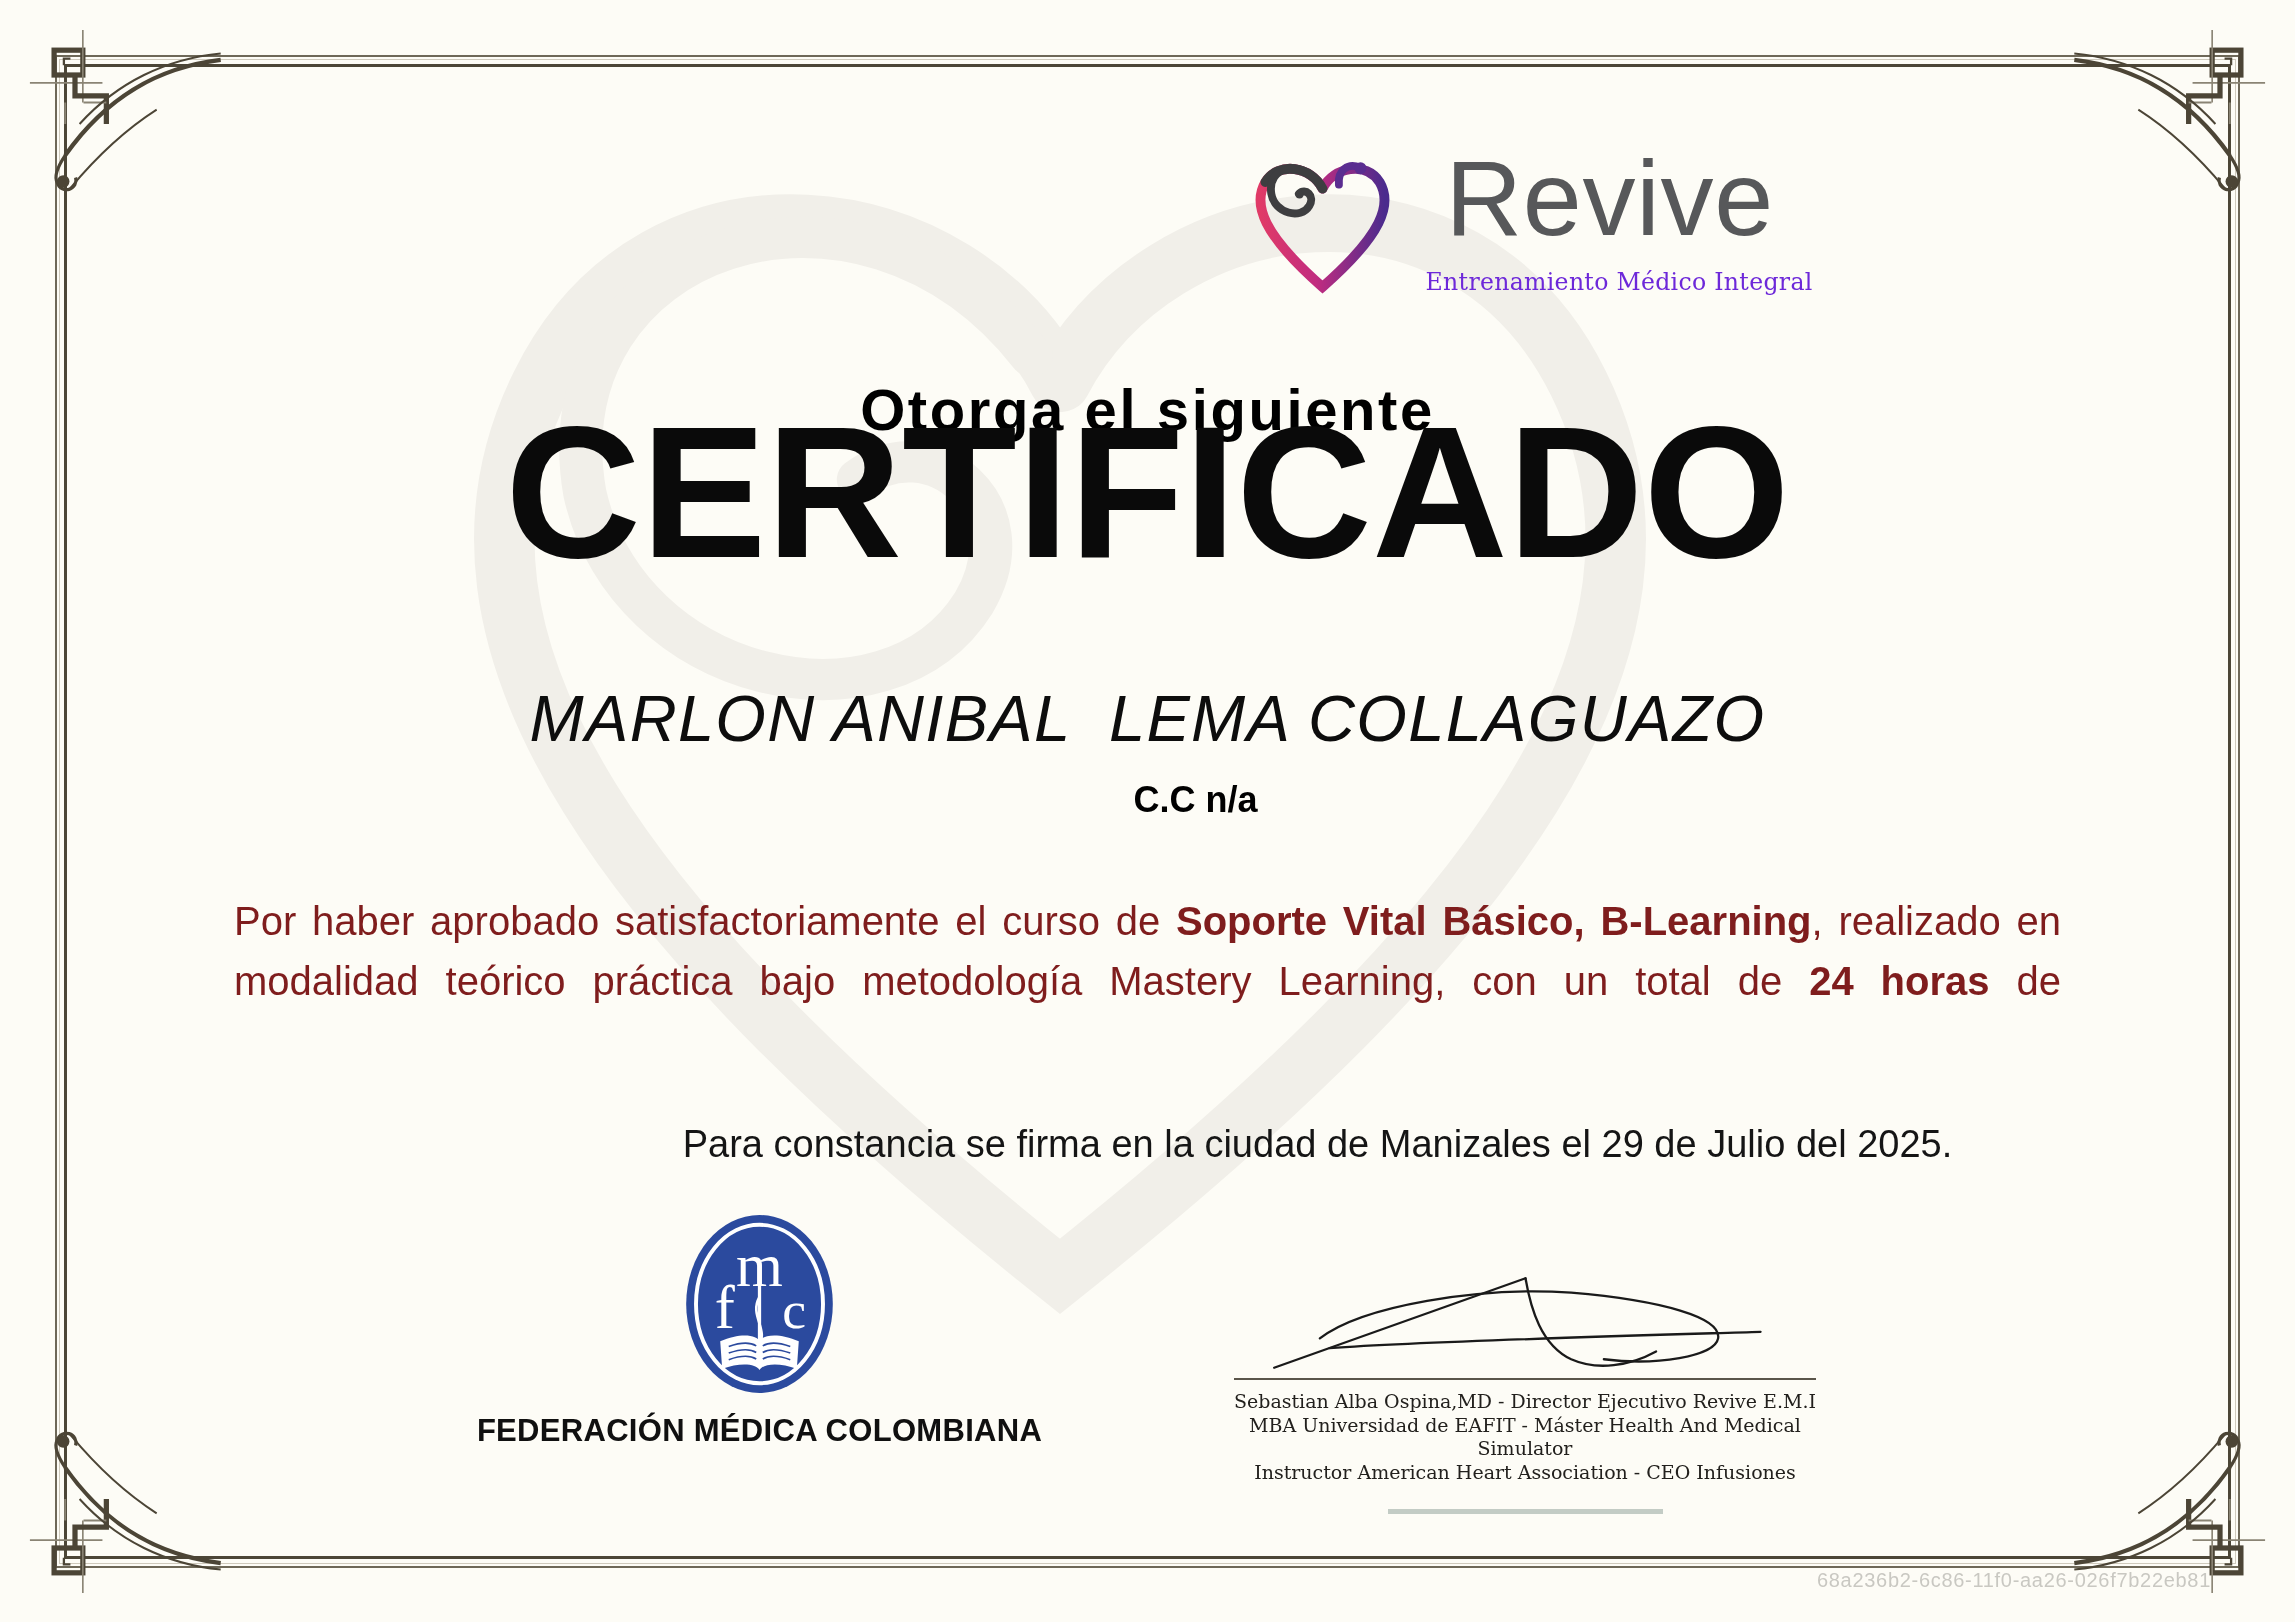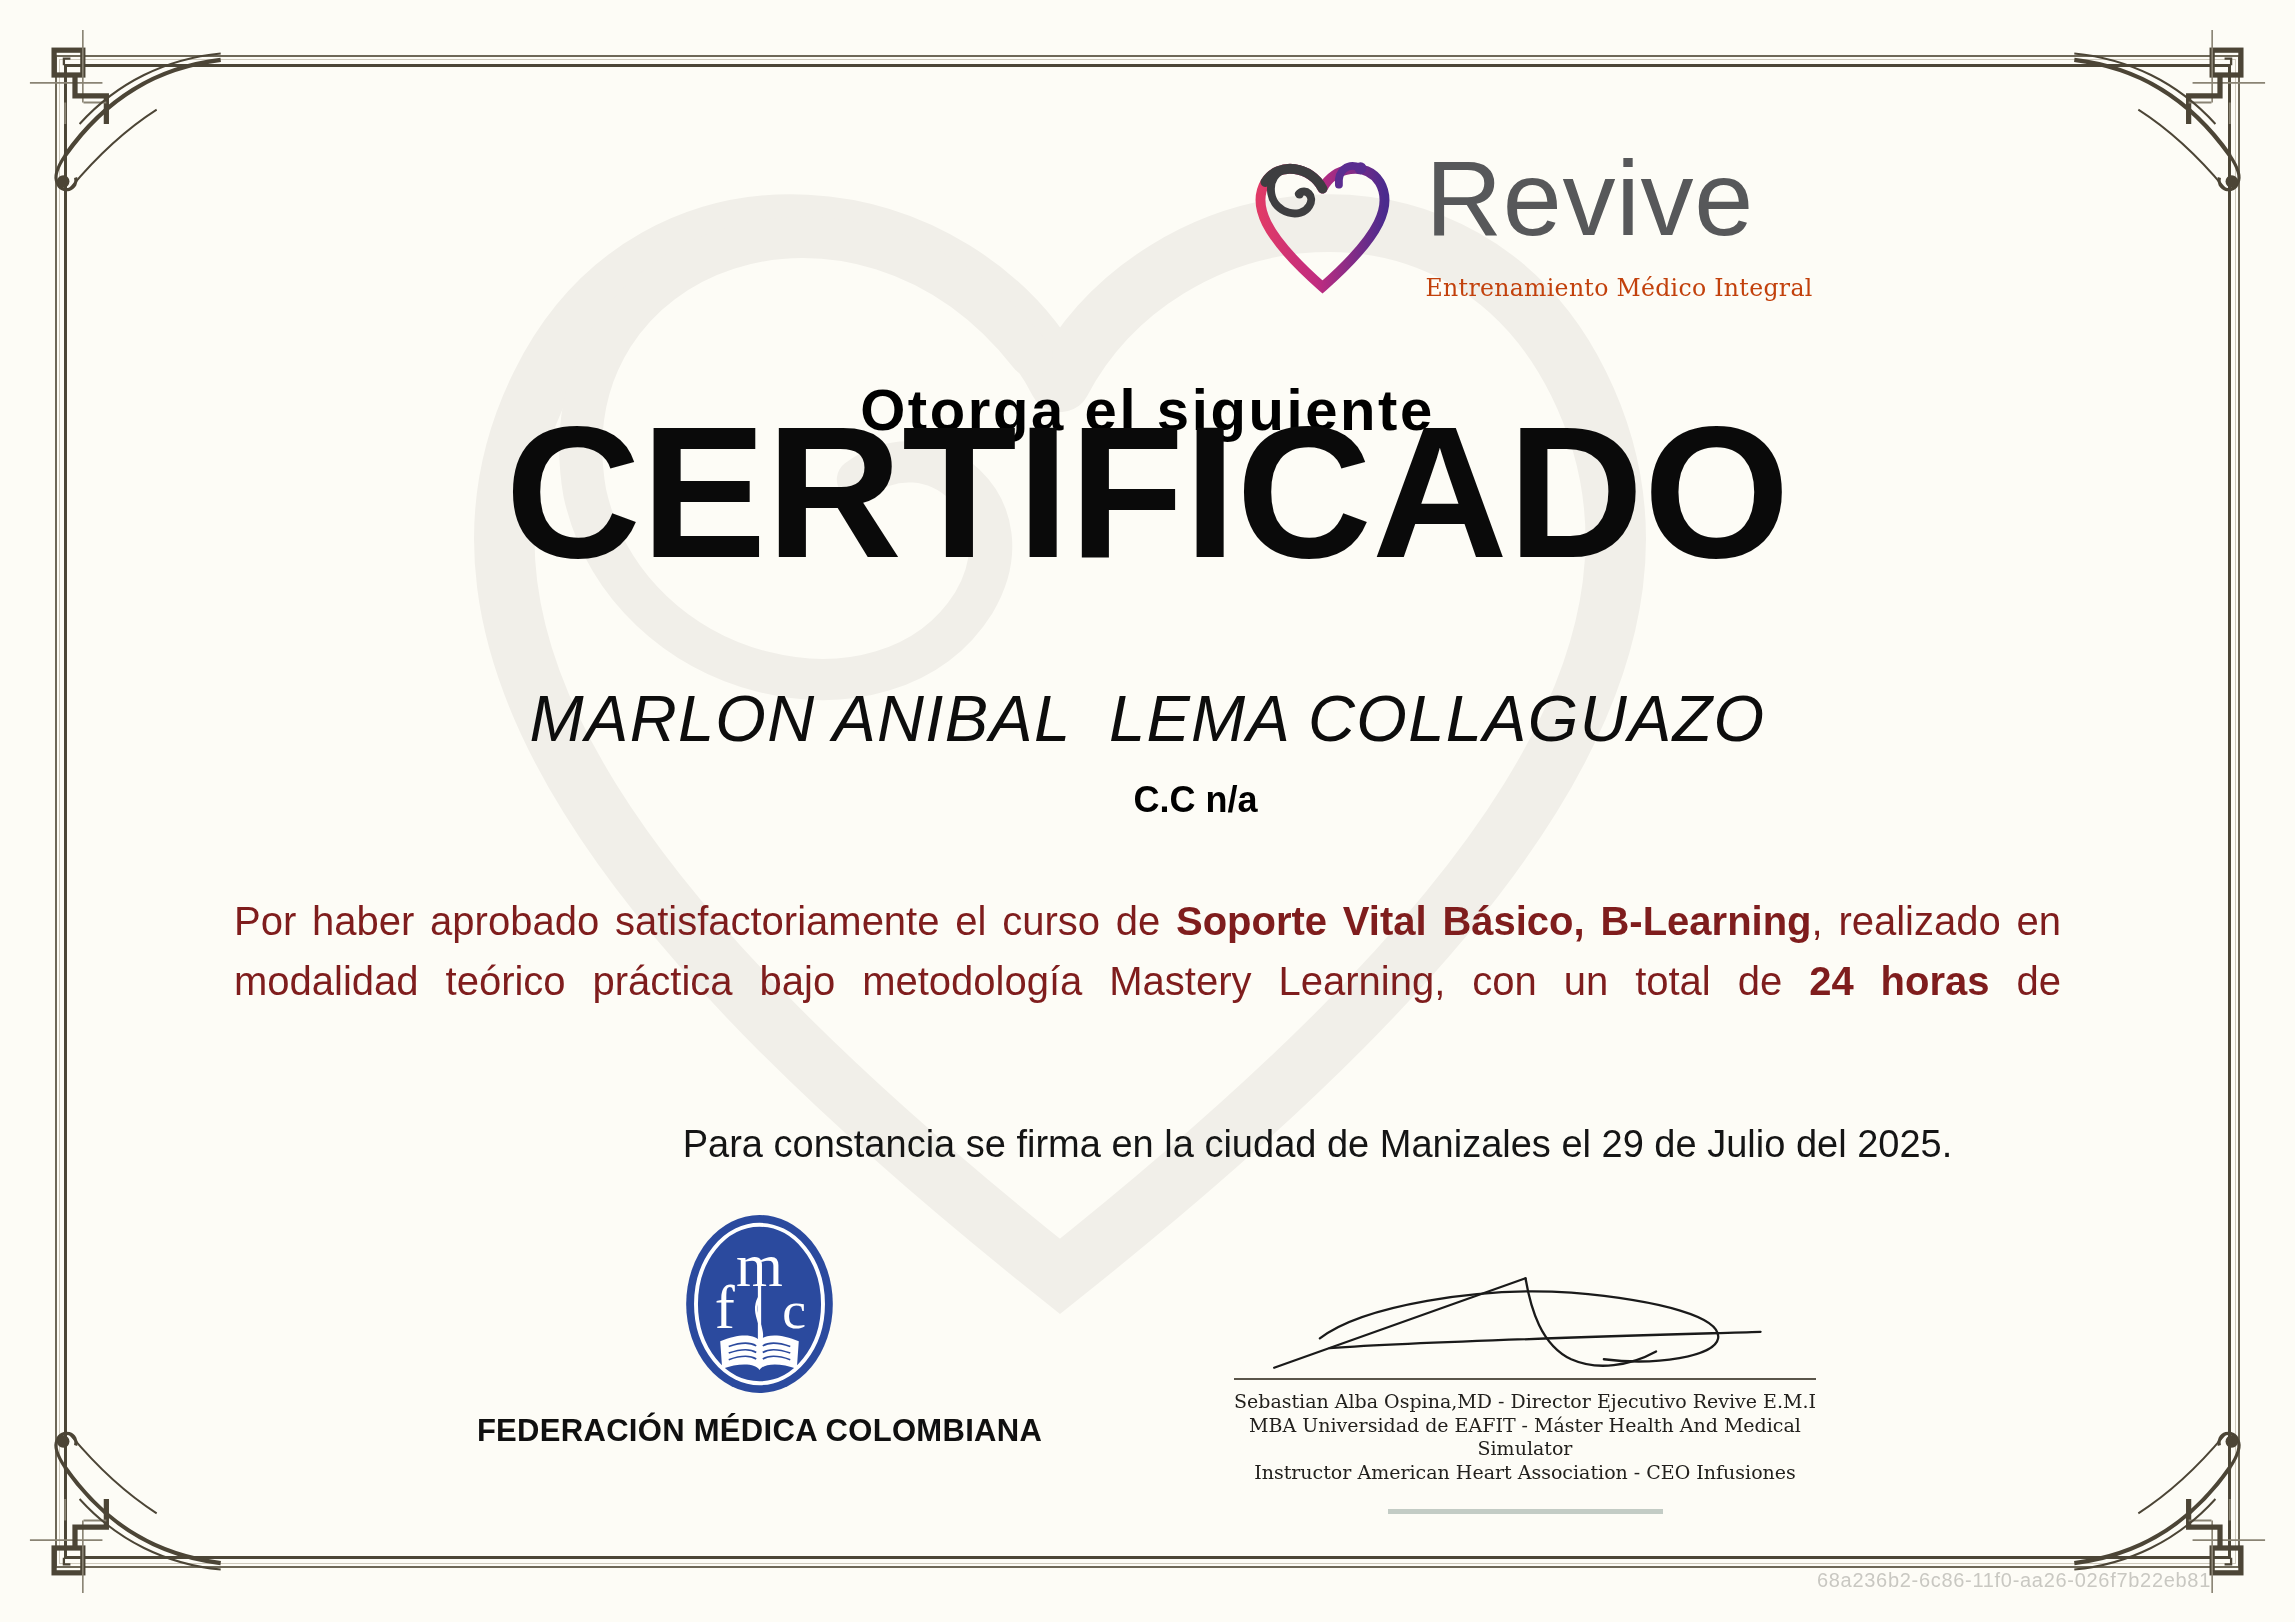--- a/index.html
+++ b/index.html
@@ -16,22 +16,22 @@
   .corner.tl{left:26px; top:26px;}
   .corner.tr{right:26px; top:26px; transform:scaleX(-1);}
   .corner.bl{left:26px; bottom:26px; transform:scaleY(-1);}
   .corner.br{right:26px; bottom:26px; transform:scale(-1,-1);}
   
   .watermark{position:absolute; left:340px; top:26px; width:1440px; height:1374px; pointer-events:none;}
   
   .logo{position:absolute; left:1239px; top:144px; display:flex; align-items:flex-start;}
   .logo-heart{width:167px; height:164px;}
   .logo-text{margin-left:19.6px;}
-  .logo-word{font-size:106px; line-height:1.02; color:#57585a; letter-spacing:0.7px; font-weight:normal;}
-  .logo-tag{font-family:"DejaVu Serif",serif; font-size:23.6px; color:#c2410c; margin-top:22px; letter-spacing:0.3px;}
+  .logo-word{font-size:106px; line-height:1.02; color:#57585a; letter-spacing:0.7px; font-weight:normal;margin-left:20px;}
+  .logo-tag{font-family:"DejaVu Serif",serif; font-size:23.6px; color:#6d28d9; margin-top:16px; letter-spacing:0.3px;}
   
   .centered{position:absolute; left:0; width:100%; text-align:center;}
   .otorga{top:376px; font-size:58px; font-weight:bold; letter-spacing:2.6px; color:#000;}
   .certificado{top:398px; font-size:188px; font-weight:bold; line-height:1; letter-spacing:0px; color:#0a0a0a;}
   .name{top:681px; font-size:65px; font-style:italic; letter-spacing:1.3px; white-space:pre; color:#0d0d0d;}
   .cc{top:779px; font-size:36px; font-weight:bold; color:#000;margin-left:48px;}
   
   .para{position:absolute; left:234px; width:1827px; top:859px; font-size:40px; line-height:1.5; color:#7f1d1d;margin-top:32px;}
   .jline{text-align:justify; text-align-last:justify;}
   .lline{text-align:left;}

